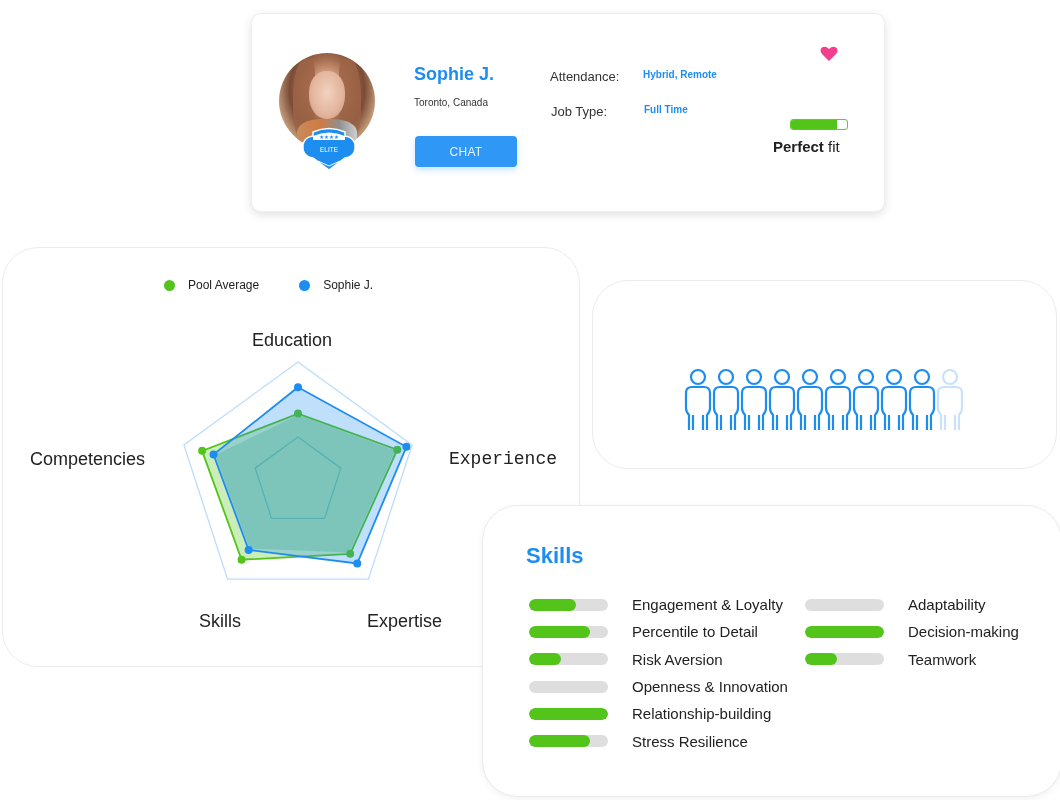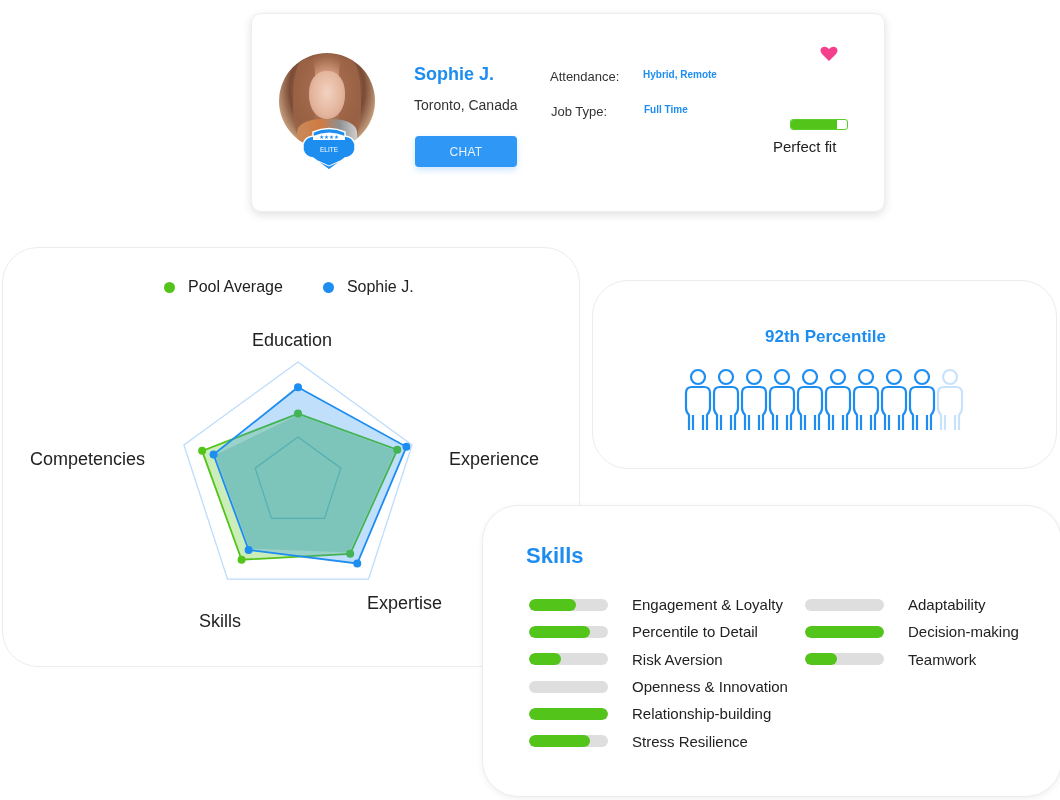--- a/index.html
+++ b/index.html
@@ -29,43 +29,43 @@
   }
   .avatar .hairl { position: absolute; left: 14px; top: 6px; width: 22px; height: 80px; border-radius: 50% 20% 30% 40%; background: #9c6447; opacity: .85; }
   .avatar .hairr { position: absolute; left: 60px; top: 6px; width: 22px; height: 80px; border-radius: 20% 50% 40% 30%; background: #9c6447; opacity: .85; }
   .avatar .scarf { position: absolute; left: 18px; top: 66px; width: 60px; height: 32px; border-radius: 40% 40% 0 0; background: linear-gradient(90deg,#c88b5a,#d07a43 40%,#8f8f8f 70%,#cfcfcf); }
   .elite-badge {
     position: absolute; left: 20px; top: 73px; width: 60px; height: 46px;
   }
   .elite-badge svg { width: 60px; height: 46px; }
 
   .name { position: absolute; left: 162px; top: 50px; font-size: 18px; font-weight: bold; color: #1e8df0; }
-  .location { position: absolute; left: 162px; top: 83px; font-size: 14px; color: #333; }
+  .location { position: absolute; left: 162px; top: 83px; font-size: 10px; color: #333; }
   .chat-button {
     position: absolute; left: 163px; top: 122px; width: 102px; height: 31px;
     background: #2f97f5; border-radius: 4px; color: #e6f2ff; font-size: 12px;
     display: flex; align-items: center; justify-content: center; letter-spacing: 0.3px;
     box-shadow: 0 3px 6px rgba(47,151,245,0.25); cursor: pointer;
   }
   .attr-label { position: absolute; font-size: 13px; color: #333; }
   .attr-value { position: absolute; font-size: 10px; font-weight: bold; color: #1e8df0; }
   .heart-icon { position: absolute; left: 568px; top: 32px; width: 18px; height: 16px; }
   .fit-bar {
     position: absolute; left: 538px; top: 105px; width: 58px; height: 11px;
     border-radius: 3px; border: 1px solid #5ccd2a; background: #fff; overflow: hidden;
   }
   .fit-bar .fill { height: 100%; background: #52c41a; }
   .fit-text { position: absolute; left: 521px; top: 124px; font-size: 15px; color: #222; }
-  .fit-text b { font-weight: normal; }
+  .fit-text b { font-weight: bold; }
 
   
   .radar-card {
     left: 2px; top: 247px; width: 578px; height: 420px; border-radius: 36px;
   }
-  .legend { position: absolute; top: 278px; left: 164px; display: flex; align-items: center; font-size: 16px; color: #222; }
+  .legend { position: absolute; top: 278px; left: 164px; display: flex; align-items: center; font-size: 12px; color: #222; }
   .legend-item { display: flex; align-items: center; margin-right: 40px; }
   .legend-dot { width: 11px; height: 11px; border-radius: 50%; margin-right: 13px; }
   .axis-label { position: absolute; font-size: 18px; color: #222; white-space: nowrap; }
   svg.radar { position: absolute; left: 0; top: 0; width: 1060px; height: 800px; pointer-events: none; }
 
   
   .percentile-card {
     left: 592px; top: 280px; width: 465px; height: 189px; border-radius: 36px;
   }
   .percentile-title { position: absolute; left: 0; width: 465px; top: 46px; text-align: center; font-size: 17px; font-weight: bold; color: #1e8df0; }
@@ -131,22 +131,22 @@
   <div class="legend-item">
     <span class="legend-dot" style="background:#52c41a"></span>
     <span>Pool Average</span>
   </div>
   <div class="legend-item">
     <span class="legend-dot" style="background:#1e8df0"></span>
     <span>Sophie J.</span>
   </div>
 </div>
 <div class="axis-label" style="left:252px; top:330px;">Education</div>
-<div class="axis-label" style="left:449px; top:449px;">Experience</div>
-<div class="axis-label" style="left:367px; top:593px;">Expertise</div>
+<div class="axis-label" style="left:449px; top:449px;font-family:Liberation Mono, monospace;">Experience</div>
+<div class="axis-label" style="left:367px; top:611px;">Expertise</div>
 <div class="axis-label" style="left:199px; top:611px;">Skills</div>
 <div class="axis-label" style="left:30px; top:449px;">Competencies</div>
 <svg class="radar" id="radar-svg">
     <polygon points="298.0,437.0 340.8,468.1 324.5,518.4 271.5,518.4 255.2,468.1" fill="none" stroke="#8cc4e8" stroke-width="1.3"></polygon>
     <polygon points="298.0,362.0 412.1,444.9 368.5,579.1 227.5,579.1 183.9,444.9" fill="none" stroke="#bcdcfb" stroke-width="1.3"></polygon>
     <polygon points="298.0,415.0 395.3,450.4 349.2,552.4 249.6,548.6 215.2,455.1" fill="rgba(90,180,170,0.35)" stroke="none"></polygon>
     <g>
       <polygon points="298.0,413.6 397.3,449.7 350.2,553.8 241.6,559.7 202.1,450.9" fill="rgba(82,196,26,0.30)" stroke="#52c41a" stroke-width="1.8"></polygon>
       <circle cx="298" cy="413.6" r="4" fill="#52c41a"></circle>
       <circle cx="397.290300301214" cy="449.7386257872555" r="4" fill="#52c41a"></circle>
@@ -158,21 +158,20 @@
       <polygon points="298.0,387.2 406.4,446.8 357.2,563.5 248.6,550.0 213.5,454.6" fill="rgba(30,141,240,0.28)" stroke="#1e8df0" stroke-width="1.8"></polygon>
       <circle cx="298" cy="387.2" r="4" fill="#1e8df0"></circle>
       <circle cx="406.4204428576475" cy="446.772062641256" r="4" fill="#1e8df0"></circle>
       <circle cx="357.2487534310813" cy="563.5489130329947" r="4" fill="#1e8df0"></circle>
       <circle cx="248.62603880743228" cy="549.9574275274956" r="4" fill="#1e8df0"></circle>
       <circle cx="213.54618135299035" cy="454.5592908995047" r="4" fill="#1e8df0"></circle>
     </g>
   </svg>
 
 <div class="card percentile-card">
-  <div class="percentile-title">92th Percentile</div>
   <div class="people" id="people">
       <div class="person"><svg viewBox="0 0 28 66" width="28" height="66">
       <circle cx="14" cy="9" r="7" fill="none" stroke="#1e8df0" stroke-width="2.2"></circle>
       <path d="M5 62 L5 47 Q2 44 2 40 L2 25 Q2 19 8 19 L20 19 Q26 19 26 25 L26 40 Q26 44 23 47 L23 62" fill="none" stroke="#1e8df0" stroke-width="2.2"></path>
       <path d="M9 62 L9 47 M19 62 L19 47" stroke="#1e8df0" stroke-width="2.2"></path>
     </svg></div>
       <div class="person"><svg viewBox="0 0 28 66" width="28" height="66">
       <circle cx="14" cy="9" r="7" fill="none" stroke="#1e8df0" stroke-width="2.2"></circle>
       <path d="M5 62 L5 47 Q2 44 2 40 L2 25 Q2 19 8 19 L20 19 Q26 19 26 25 L26 40 Q26 44 23 47 L23 62" fill="none" stroke="#1e8df0" stroke-width="2.2"></path>
       <path d="M9 62 L9 47 M19 62 L19 47" stroke="#1e8df0" stroke-width="2.2"></path>

